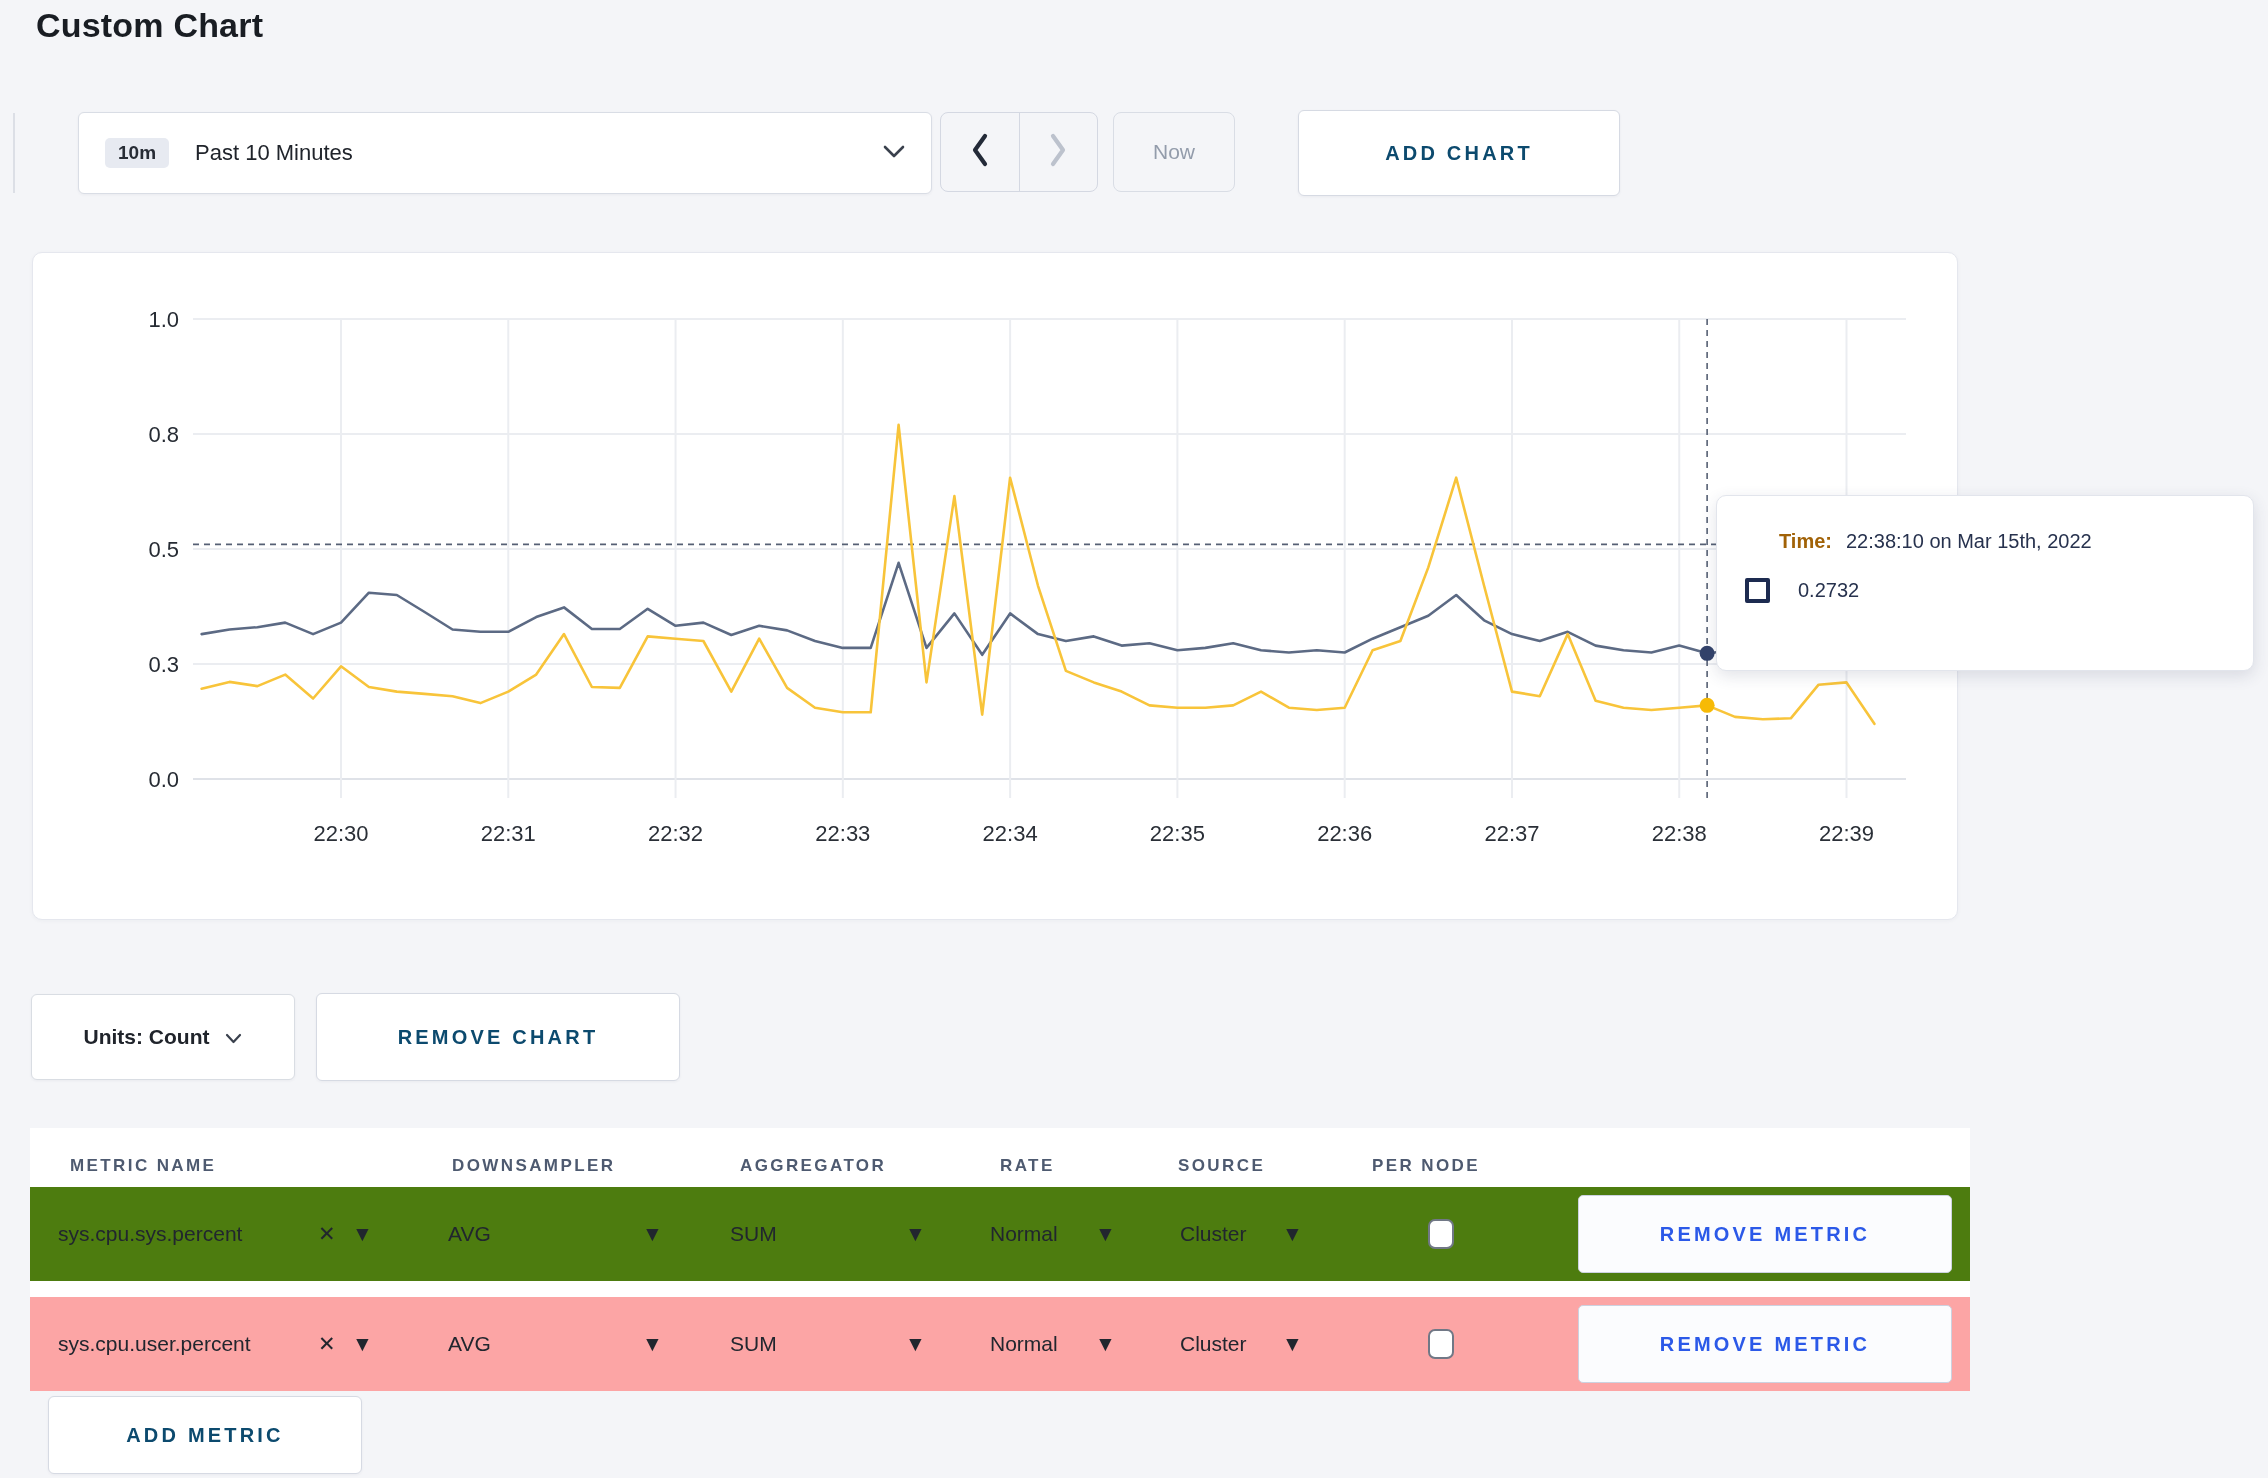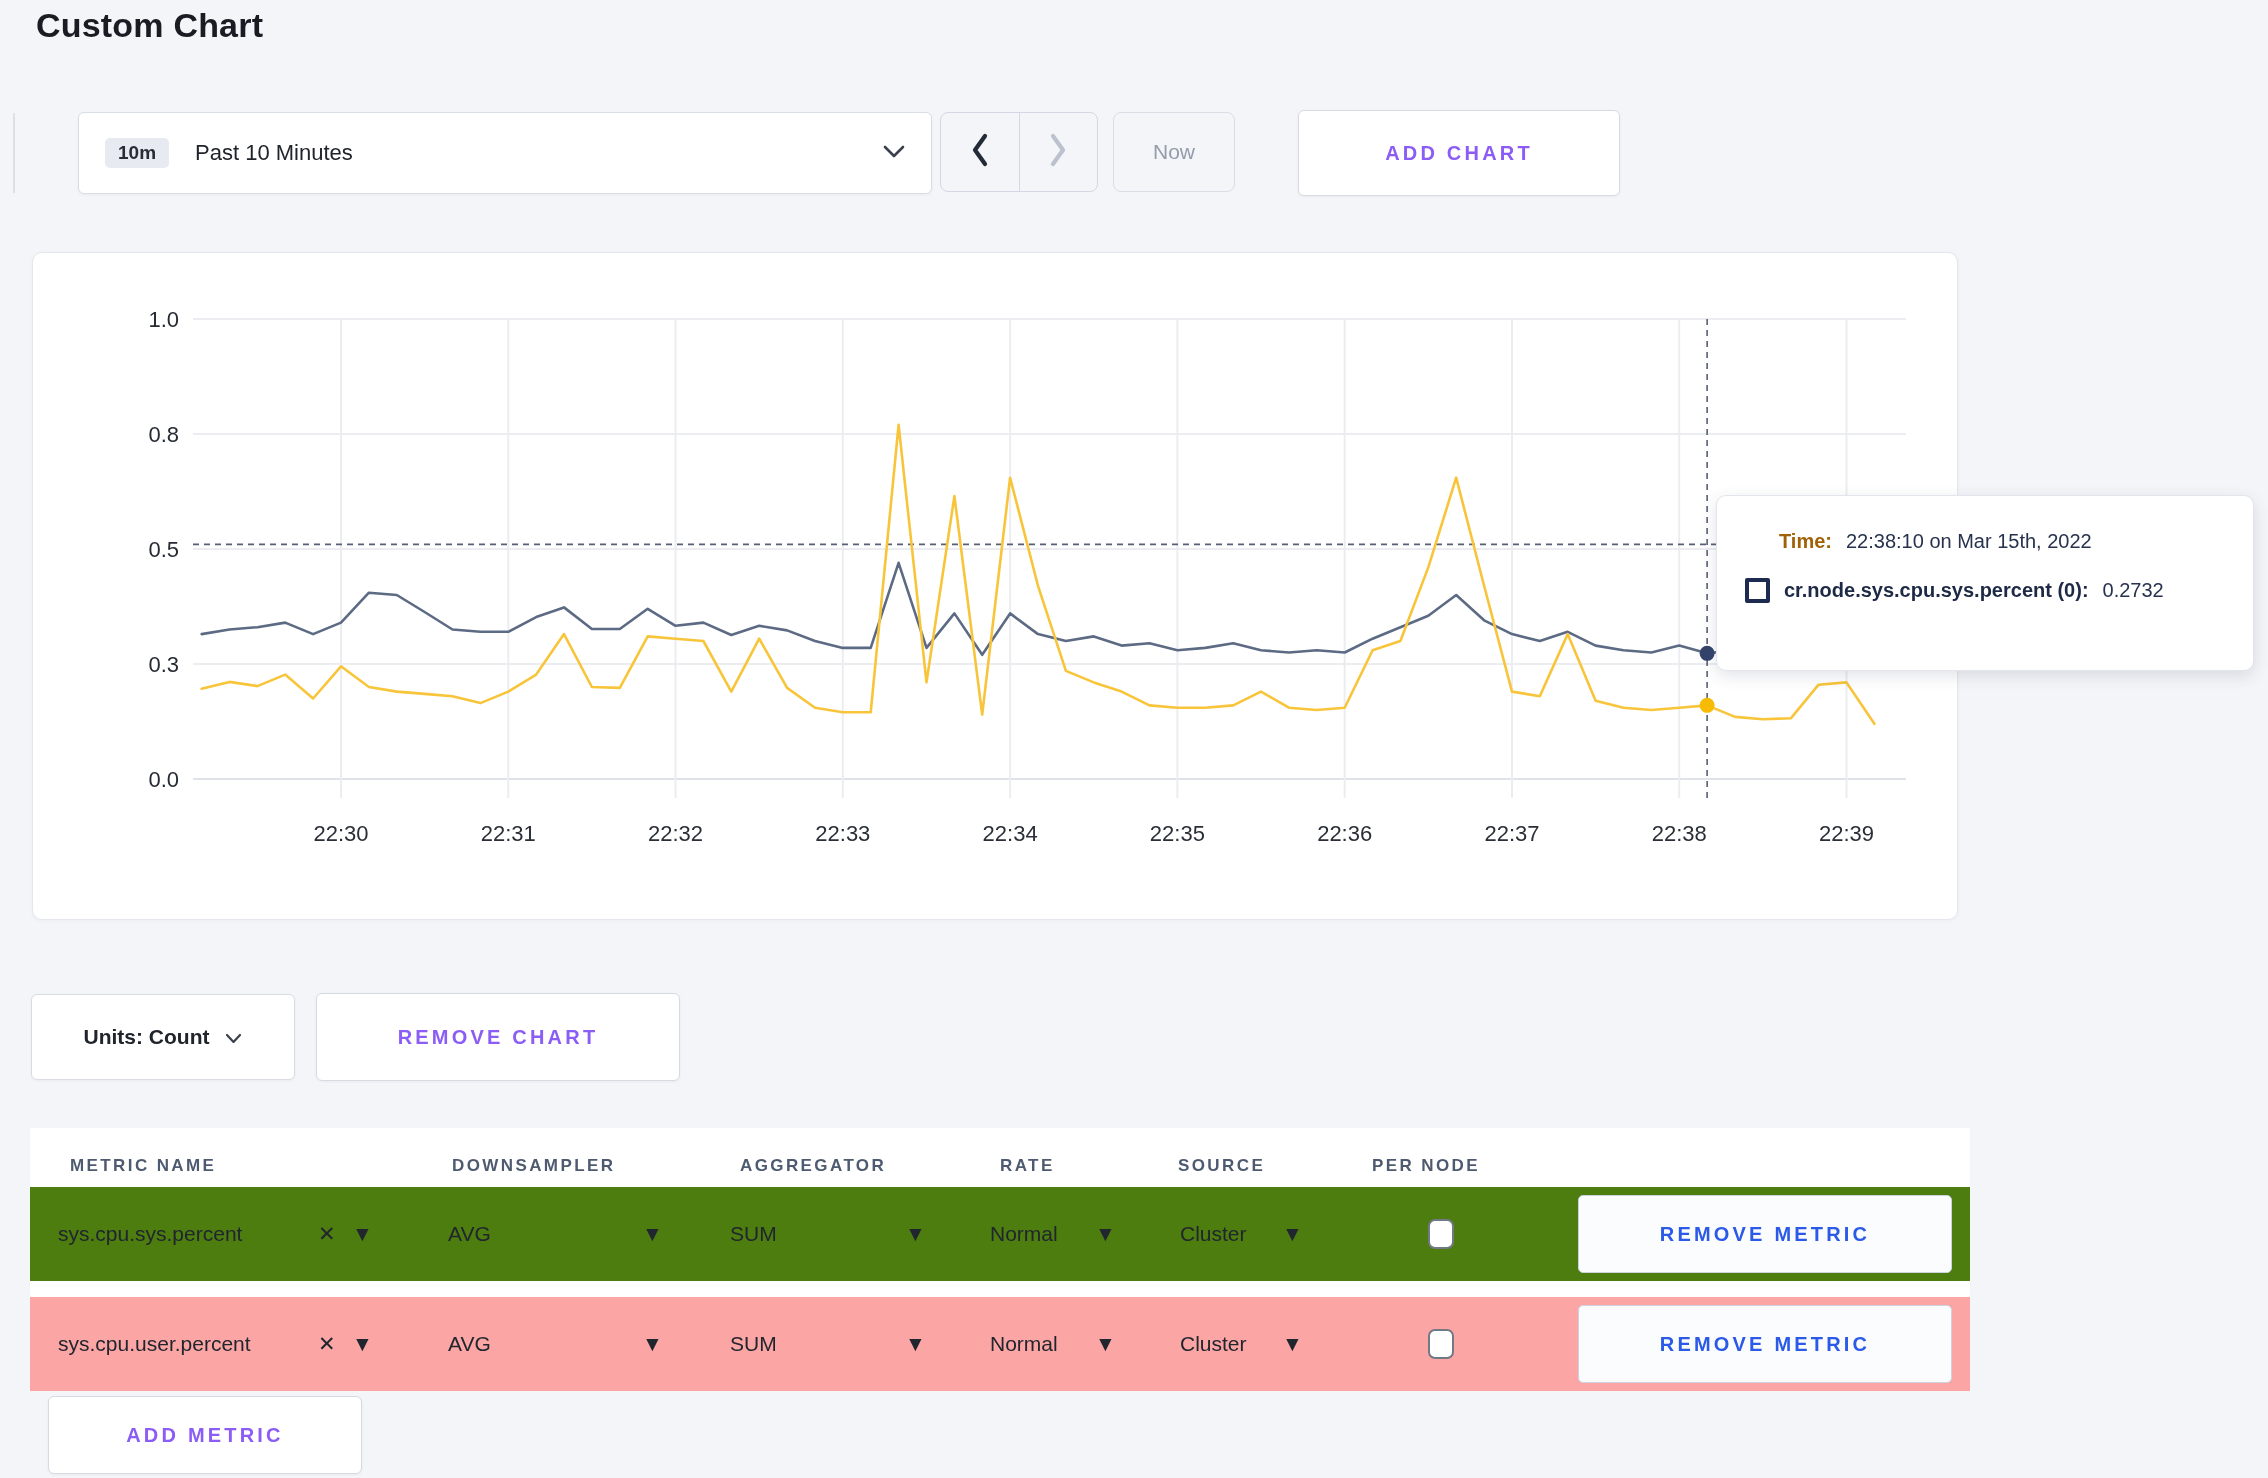--- a/index.html
+++ b/index.html
@@ -34,21 +34,21 @@
   .nav-cell{flex:1;display:flex;align-items:center;justify-content:center;cursor:pointer;}
   .nav-cell.first{border-right:1.5px solid #d4d8e2;}
   .now-button{
     left:1113px;top:112px;width:122px;height:80px;border:1.5px solid #d9dde5;
     border-radius:8px;box-sizing:border-box;display:flex;align-items:center;justify-content:center;
     font-size:21px;font-weight:500;color:#939cab;cursor:pointer;
   }
   .blue-btn{
     background:#fff;border:1.5px solid #d6dae3;border-radius:6px;box-sizing:border-box;
     display:flex;align-items:center;justify-content:center;
-    color:#8b5cf6;font-size:20px;font-weight:600;letter-spacing:3.2px;
+    color:#0c4a6e;font-size:20px;font-weight:600;letter-spacing:3.2px;
     cursor:pointer;box-shadow:0 1px 3px rgba(30,40,70,.05);
   }
   .add-chart-button{left:1298px;top:110px;width:322px;height:86px;}
   
   .chart-card{
     left:32px;top:252px;width:1926px;height:668px;background:#fff;
     border:1.5px solid #e5e7ee;border-radius:10px;box-sizing:border-box;
     box-shadow:0 1px 4px rgba(30,40,70,.04);
   }
   
@@ -179,21 +179,20 @@
     </svg>
 </div>
 
 <div class="abs chart-tooltip">
   <div class="tt-time">
     <span class="tt-strong">Time:</span><span>22:38:10 on Mar 15th, 2022</span>
   </div>
   <div id="tooltip-rows">
       <div class="tt-row">
         <span class="tt-swatch" style="border-color: rgb(29, 43, 80);"></span>
-        <span class="tt-name">cr.node.sys.cpu.sys.percent (0):</span>
         <span class="tt-val">0.2732</span>
       </div>
     </div>
 </div>
 
 <div class="abs units-button">
   <span>Units: Count</span>
   <span class="chev">
     <svg width="17" height="11" viewBox="0 0 17 11">
         <polyline points="2,2 8.5,9 15,2" fill="none" stroke="#3a414d" stroke-width="2.2" stroke-linecap="round" stroke-linejoin="round"></polyline>

